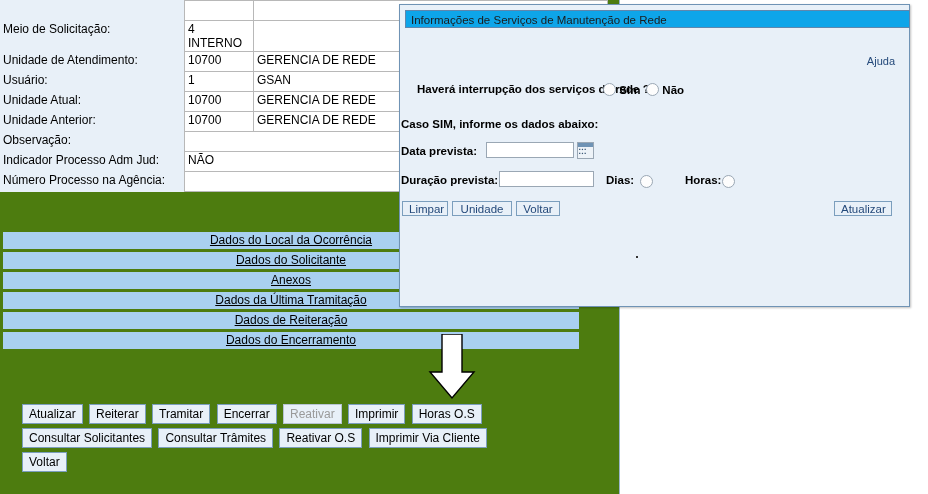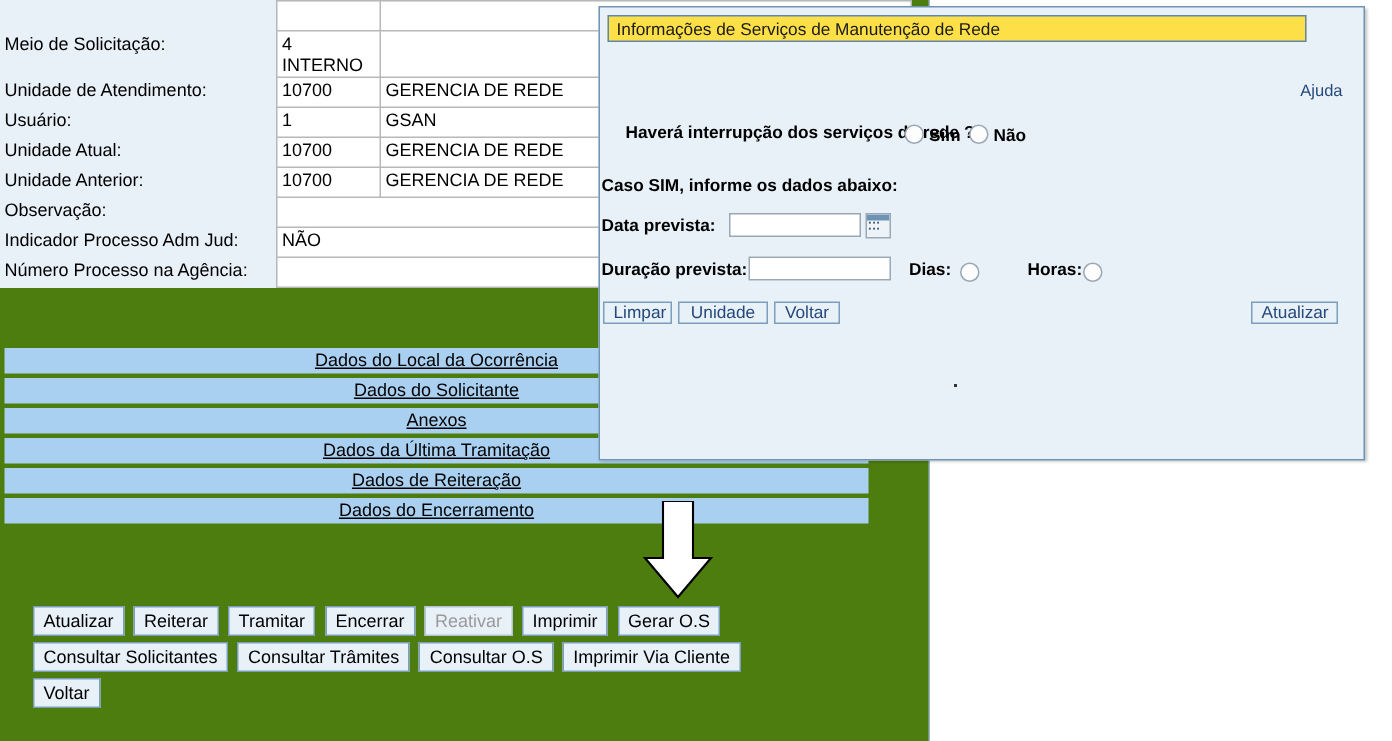--- a/index.html
+++ b/index.html
@@ -150,24 +150,24 @@
     width: 509px;
     height: 301px;
     background: #e8f0f8;
     border: 1px solid #6f93b5;
     box-shadow: 1px 1px 2px rgba(0,0,0,0.25);
   }
   #popup-titlebar {
     position: absolute;
     left: 5px;
     top: 5px;
-    width: 466px;
+    width: 505px;
     height: 18px;
     border: 1px solid #5f87ad;
-    background: #fde047;
+    background: #0ea5e9;
     font-size: 11.5px;
     line-height: 18px;
     padding-left: 5px;
     box-sizing: border-box;
     font-weight: normal;
     color: #1b1b1b;
   }
   #popup-body {
     position: absolute;
     left: 0;
@@ -381,26 +381,26 @@
   </div>
 
   <div id="buttons">
     <div class="btnrow">
       <button class="win">Atualizar</button>
       <button class="win">Reiterar</button>
       <button class="win">Tramitar</button>
       <button class="win">Encerrar</button>
       <button class="win disabled">Reativar</button>
       <button class="win">Imprimir</button>
-      <button class="win">Gerar O.S</button>
+      <button class="win">Horas O.S</button>
     </div>
     <div class="btnrow">
       <button class="win">Consultar Solicitantes</button>
       <button class="win">Consultar Trâmites</button>
-      <button class="win">Consultar O.S</button>
+      <button class="win">Reativar O.S</button>
       <button class="win">Imprimir Via Cliente</button>
     </div>
     <div class="btnrow">
       <button class="win">Voltar</button>
     </div>
   </div>
 </div>
 
 <div id="right-white"></div>
 <div id="vertical-divider"></div>

